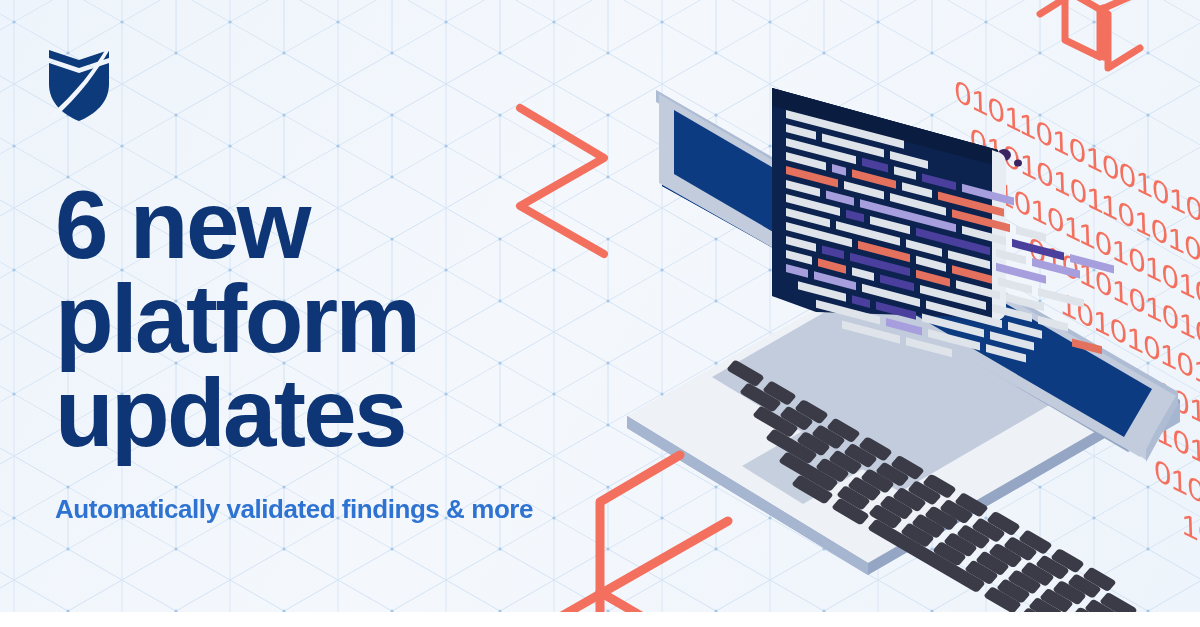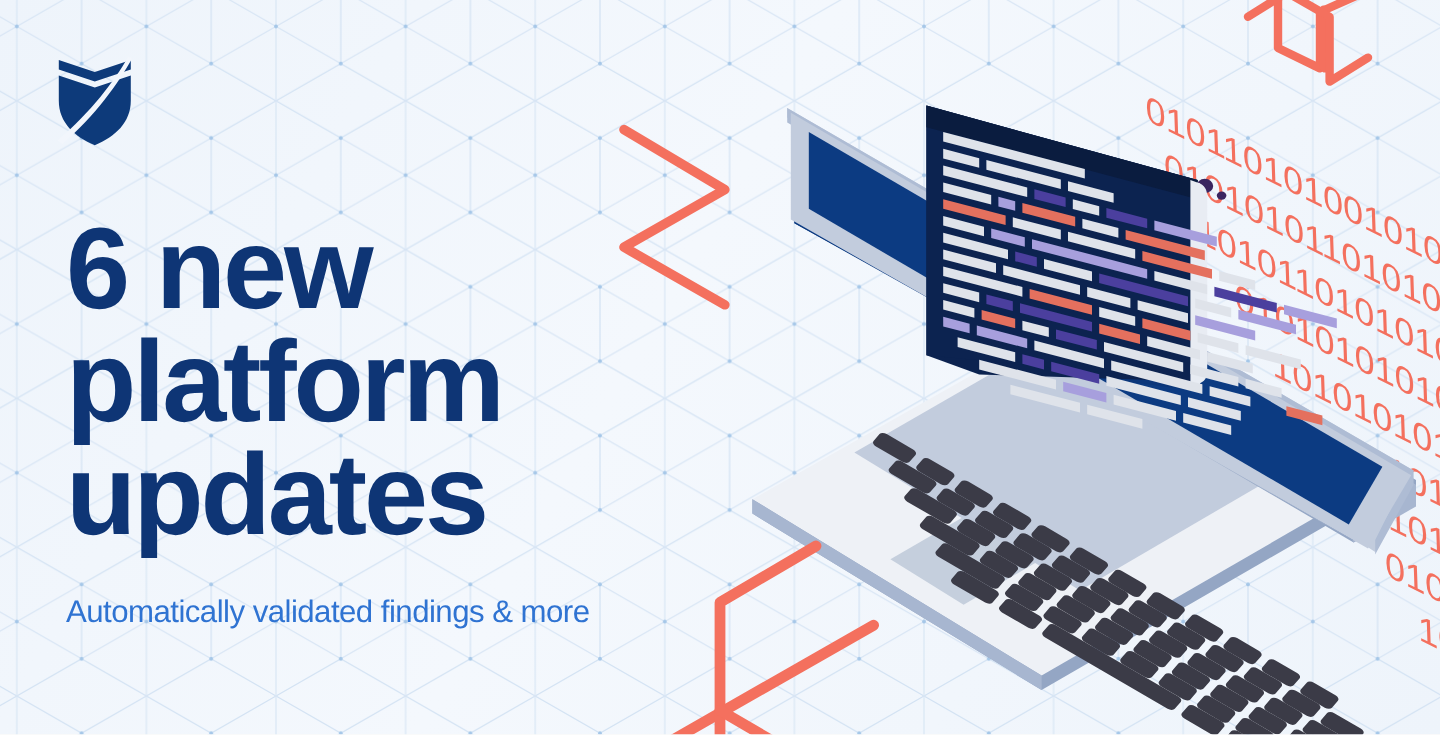--- a/index.html
+++ b/index.html
@@ -6,21 +6,21 @@
   html, body {
     margin: 0;
     padding: 0;
     background: #ffffff;
   }
   #banner {
     position: relative;
     width: 1200px;
     height: 612px;
     overflow: hidden;
-    background: #e5e5e5;
+    background: #bef264;
     font-family: "Liberation Sans", "DejaVu Sans", sans-serif;
   }
 
   
   .bg-base {
     position: absolute;
     inset: 0;
     background: linear-gradient(120deg, #eef4fb 0%, #f4f8fd 45%, #eef4fb 100%);
   }
   .bg-grid {
@@ -50,21 +50,21 @@
     font-size: 96px;
     line-height: 0.98;
     font-weight: 700;
     letter-spacing: -2.6px;
     white-space: pre-line;
   }
   .subtitle {
     margin: 34px 0 0 0;
     color: #2f73d2;
     font-size: 26px;
-    font-weight: 400;
+    font-weight: 700;
     letter-spacing: -0.45px;
   }
 
   
   .illustration {
     position: absolute;
     left: 0;
     top: 0;
     width: 1200px;
     height: 627px;

